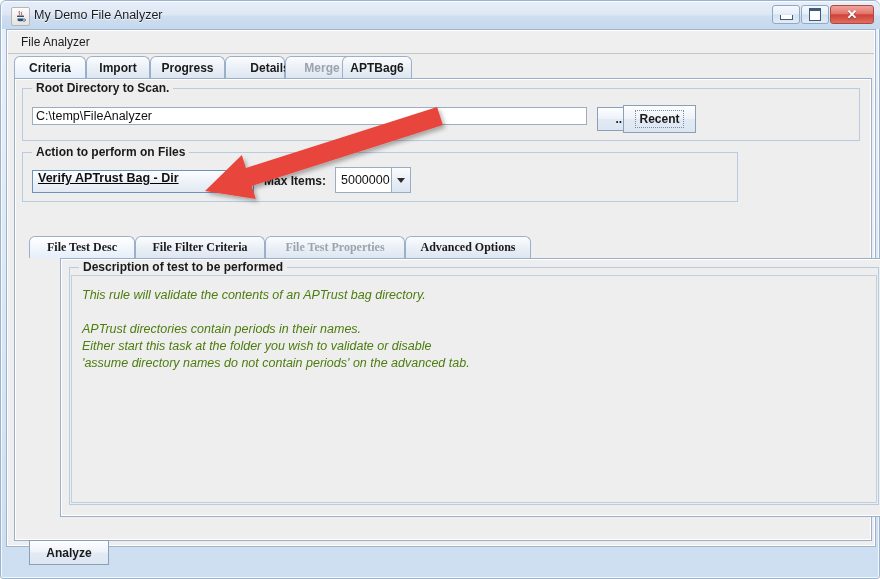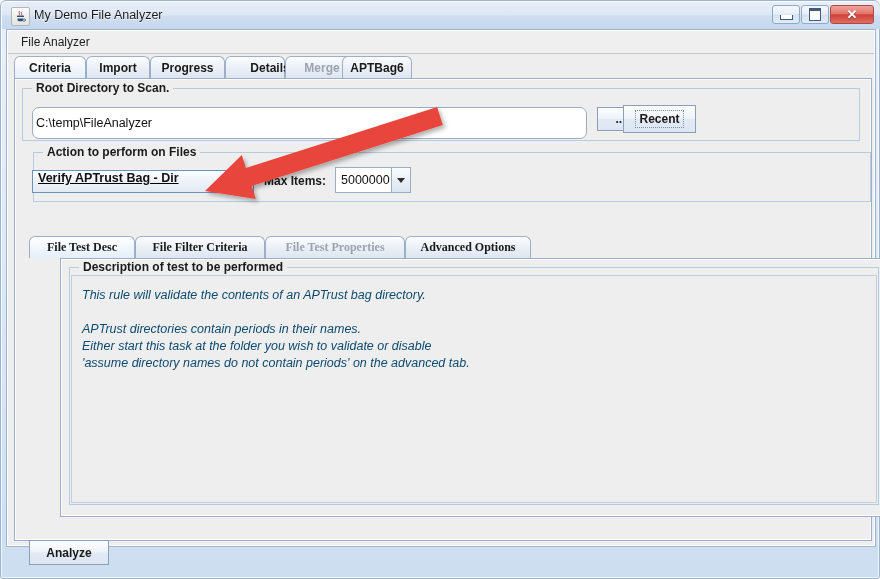--- a/index.html
+++ b/index.html
@@ -268,21 +268,21 @@
     box-sizing: border-box;
     background: #eeeeee;
     border: 1px solid #c2cfdd;
     overflow: hidden;
   }
   #desc-text {
     position: absolute;
     left: 10px; top: 11px;
     font-size: 12.5px;
     font-style: italic;
-    color: #0c4a6e;
+    color: #4d7c0f;
     line-height: 17px;
     white-space: pre;
   }
 
   
   #annotation-arrow {
     position: absolute;
     left: 0; top: 0;
     width: 880px; height: 579px;
     pointer-events: none;
@@ -333,27 +333,27 @@
       <div class="tab" style="left:211px;width:60px;padding-left:32px;">Details</div>
       <div class="tab disabled" style="left:271px;width:74px;">Merge</div>
       <div class="tab" style="left:328px;width:70px;">APTBag6</div>
     </div>
 
     <div id="tabcontent">
 
       <div class="groupbox" style="left:7px;top:9px;width:838px;height:53px;">
         <div class="gb-title">Root Directory to Scan.</div>
       </div>
-      <div class="textfield" style="left:17px;top:28px;width:555px;height:32px;border-radius:7px;" title="C:\temp\FileAnalyzer">C:\temp\FileAnalyzer</div>
+      <div class="textfield" style="left:17px;top:28px;width:555px;height:18px;" title="C:\temp\FileAnalyzer">C:\temp\FileAnalyzer</div>
       <div class="button" style="left:582px;top:28px;width:47px;height:24px;">...</div>
       <div class="button" style="left:608px;top:26px;width:73px;height:28px;">
         <span class="focusring">Recent</span>
       </div>
 
-      <div class="groupbox" style="left:18px;top:73px;width:838px;height:50px;">
+      <div class="groupbox" style="left:7px;top:73px;width:716px;height:50px;">
         <div class="gb-title">Action to perform on Files</div>
       </div>
 
       <div class="combo" style="left:17px;top:91px;width:222px;height:23px;">
         <span class="combo-text">Verify APTrust Bag - Dir</span>
         <span class="combo-arrowbtn">
           <span class="tri-down" style="border-top-width:4px;border-left-width:3.5px;border-right-width:3.5px;"></span>
         </span>
       </div>
 

